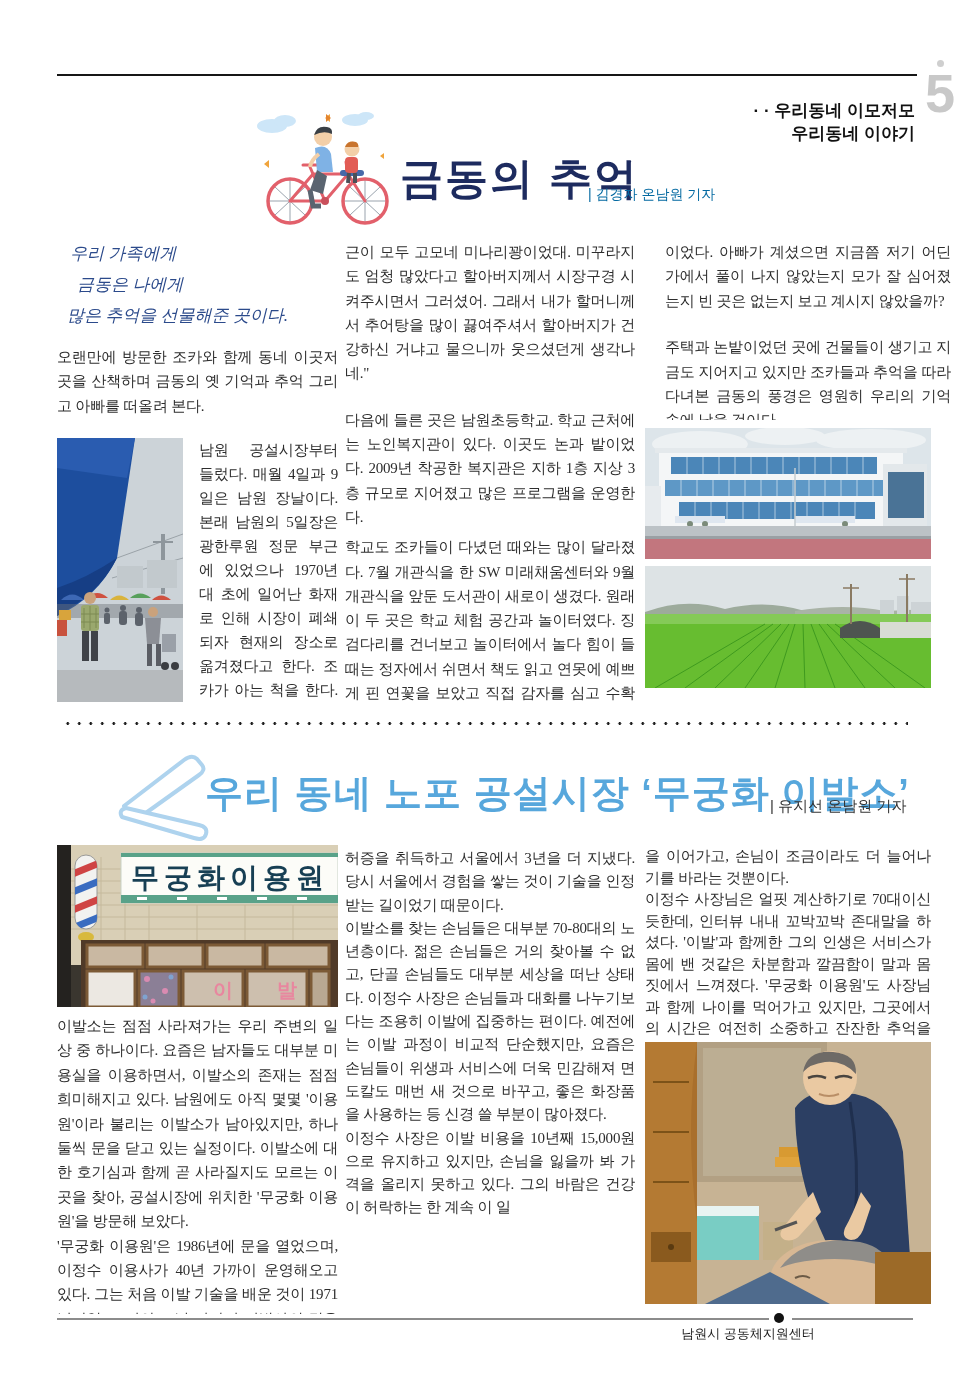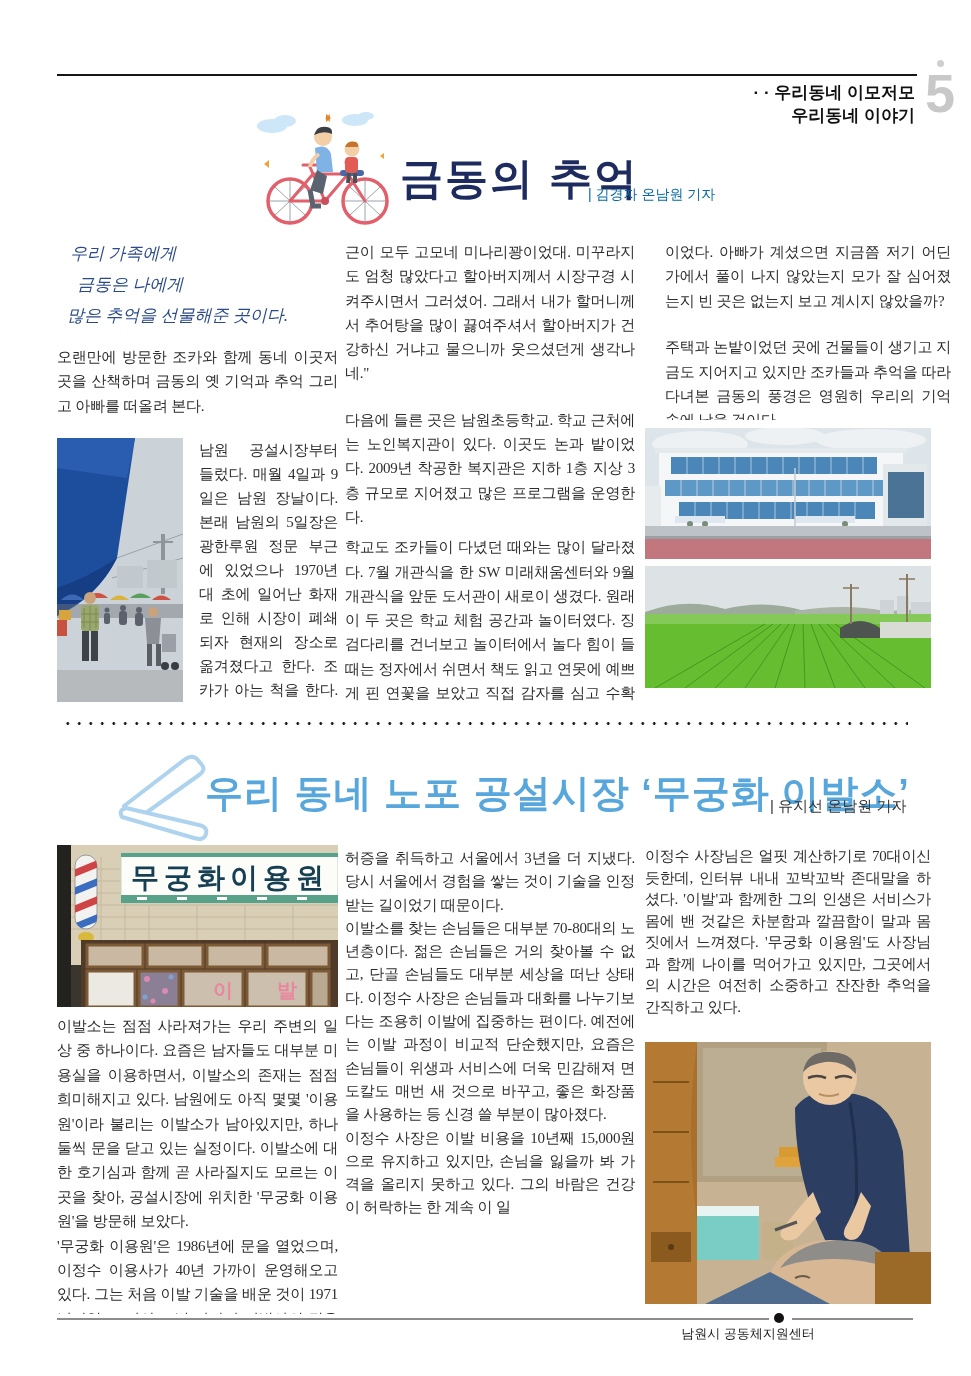--- a/index.html
+++ b/index.html
@@ -4,21 +4,21 @@
 <style>
   html,body{margin:0;padding:0;background:#e9e9e9;}
   .page{
     position:relative;width:971px;height:1376px;margin:0 auto;
     background:#ffffff;overflow:hidden;
     font-family:"Liberation Serif","DejaVu Serif",serif;color:#2b2b2b;
   }
   .abs{position:absolute;}
   
   .top-rule{left:57px;top:74px;width:860px;height:2px;background:#161616;}
-  .masthead{right:56px;top:81px;text-align:right;
+  .masthead{right:56px;top:99px;text-align:right;
     font-family:"Liberation Sans","DejaVu Sans",sans-serif;font-weight:700;
     font-size:17px;line-height:23px;color:#111;}
   .page-num{left:916px;top:60px;width:48px;text-align:center;
     font-family:"Liberation Sans","DejaVu Sans",sans-serif;}
   .page-num .pn-dot{display:block;width:7px;height:7px;border-radius:50%;
     background:#cfcfcf;margin:0 auto 2px auto;}
   .page-num .pn-n{font-size:54px;font-weight:700;color:#c8c8c8;line-height:48px;}
   
   .a1-title{left:400px;top:150px;font-family:"Liberation Sans","DejaVu Sans",sans-serif;
     font-weight:700;font-size:43px;letter-spacing:2px;color:#1d2b5f;}
@@ -334,20 +334,21 @@
     <p class="body-p">'무궁화 이용원'은 1986년에 문을 열었으며, 이정수 이용사가 40년 가까이 운영해오고 있다. 그는 처음 이발 기술을 배운 것이 1971년이었고, 거의 60년 가까이 이발사의 길을 걸어왔다. 남원 동문 사거리의 '동일 이용원'에서 시작해, 3년 동안 기술을 익힌 후 면</p>
   </div>
 
   <div class="abs col a2c2" style="left:345px;top:847px;width:290px;height:466px">
     <p class="body-p">허증을 취득하고 서울에서 3년을 더 지냈다. 당시 서울에서 경험을 쌓는 것이 기술을 인정받는 길이었기 때문이다.</p>
     <p class="body-p">이발소를 찾는 손님들은 대부분 70-80대의 노년층이다. 젊은 손님들은 거의 찾아볼 수 없고, 단골 손님들도 대부분 세상을 떠난 상태다. 이정수 사장은 손님들과 대화를 나누기보다는 조용히 이발에 집중하는 편이다. 예전에는 이발 과정이 비교적 단순했지만, 요즘은 손님들이 위생과 서비스에 더욱 민감해져 면도칼도 매번 새 것으로 바꾸고, 좋은 화장품을 사용하는 등 신경 쓸 부분이 많아졌다.</p>
     <p class="body-p">이정수 사장은 이발 비용을 10년째 15,000원으로 유지하고 있지만, 손님을 잃을까 봐 가격을 올리지 못하고 있다. 그의 바람은 건강이 허락하는 한 계속 이 일</p>
   </div>
 
   <div class="abs col a2c3" style="left:645px;top:846px;width:286px;height:192px">
+    <p class="body-p">을 이어가고, 손님이 조금이라도 더 늘어나기를 바라는 것뿐이다.</p>
     <p class="body-p">이정수 사장님은 얼핏 계산하기로 70대이신 듯한데, 인터뷰 내내 꼬박꼬박 존대말을 하셨다. '이발'과 함께한 그의 인생은 서비스가 몸에 밴 것같은 차분함과 깔끔함이 말과 몸짓에서 느껴졌다. '무궁화 이용원'도 사장님과 함께 나이를 먹어가고 있지만, 그곳에서의 시간은 여전히 소중하고 잔잔한 추억을 간직하고 있다.</p>
   </div>
 
   <svg class="abs" style="left:645px;top:1042px" width="286" height="262" viewBox="0 0 286 262" aria-hidden="true">
     <rect width="286" height="262" fill="#c7b394"></rect>
     <rect x="52" y="0" width="130" height="140" fill="#b2a083"></rect>
     <rect x="58" y="6" width="118" height="128" fill="#bcae93"></rect>
     <rect x="0" y="0" width="52" height="262" fill="#a96f2c"></rect>
     <path d="M52 0 Q40 90 52 180 L52 262 L0 262 L0 0 Z" fill="#b47a33"></path>
     <g stroke="#7c5218" stroke-width="2" fill="none">

